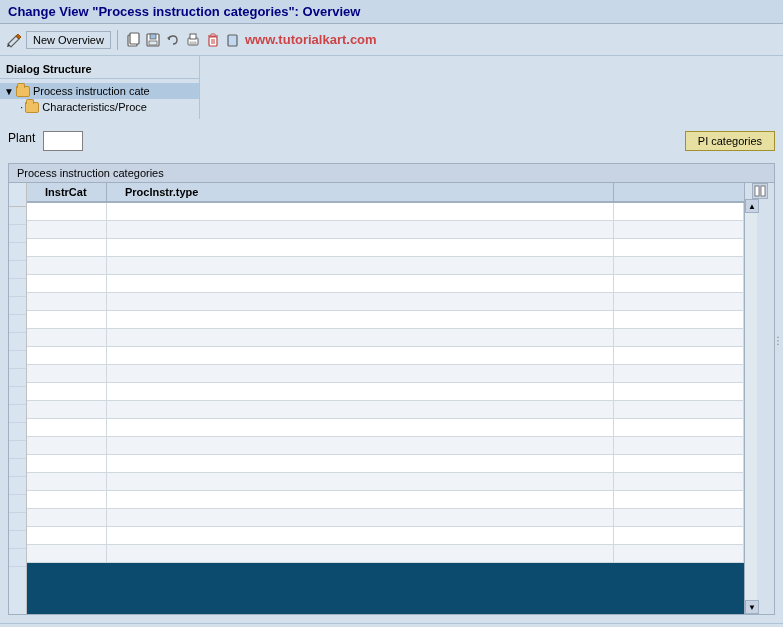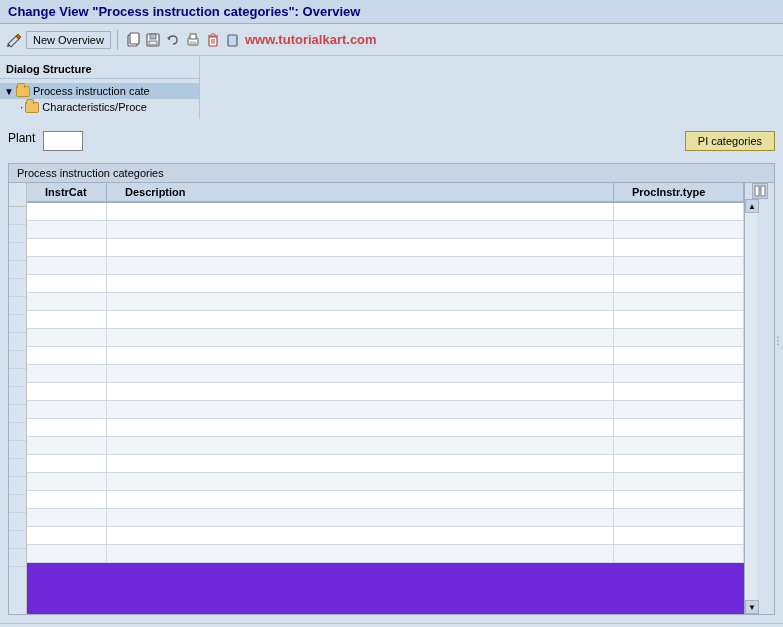--- a/index.html
+++ b/index.html
@@ -128,21 +128,21 @@
     .pi-assistant-btn {
       margin-left: auto;
       background: #e8e0a0;
       border: 1px solid #a09030;
       padding: 3px 12px;
       cursor: pointer;
       font-size: 11px;
     }
     .table-container {
       border: 1px solid #a0b0c0;
-      background: #6d28d9;
+      background: #0c4a6e;
       flex: 1;
       display: flex;
       flex-direction: column;
       overflow: hidden;
     }
     .table-section-title {
       background: #c8d4e4;
       padding: 3px 8px;
       font-size: 11px;
       border-bottom: 1px solid #a0b0c0;
@@ -360,23 +360,20 @@
               <div style="height: 18px; border-bottom: 1px solid rgb(200, 212, 228); background: rgb(216, 228, 240);"></div>
               <div style="height: 18px; border-bottom: 1px solid rgb(200, 212, 228); background: rgb(216, 228, 240);"></div>
             </div>
         </div>
 
         <div class="table-main">
 
           <div class="table-header">
             <div class="table-header-cell">
               <span>InstrCat</span>
-            </div>
-            <div class="table-header-cell">
-              <span>Description</span>
             </div>
             <div class="table-header-cell">
               <span>ProcInstr.type</span>
             </div>
           </div>
 
           <div class="table-body" id="table-body">
 
           <div class="table-row">
                 <div class="table-cell"></div>

